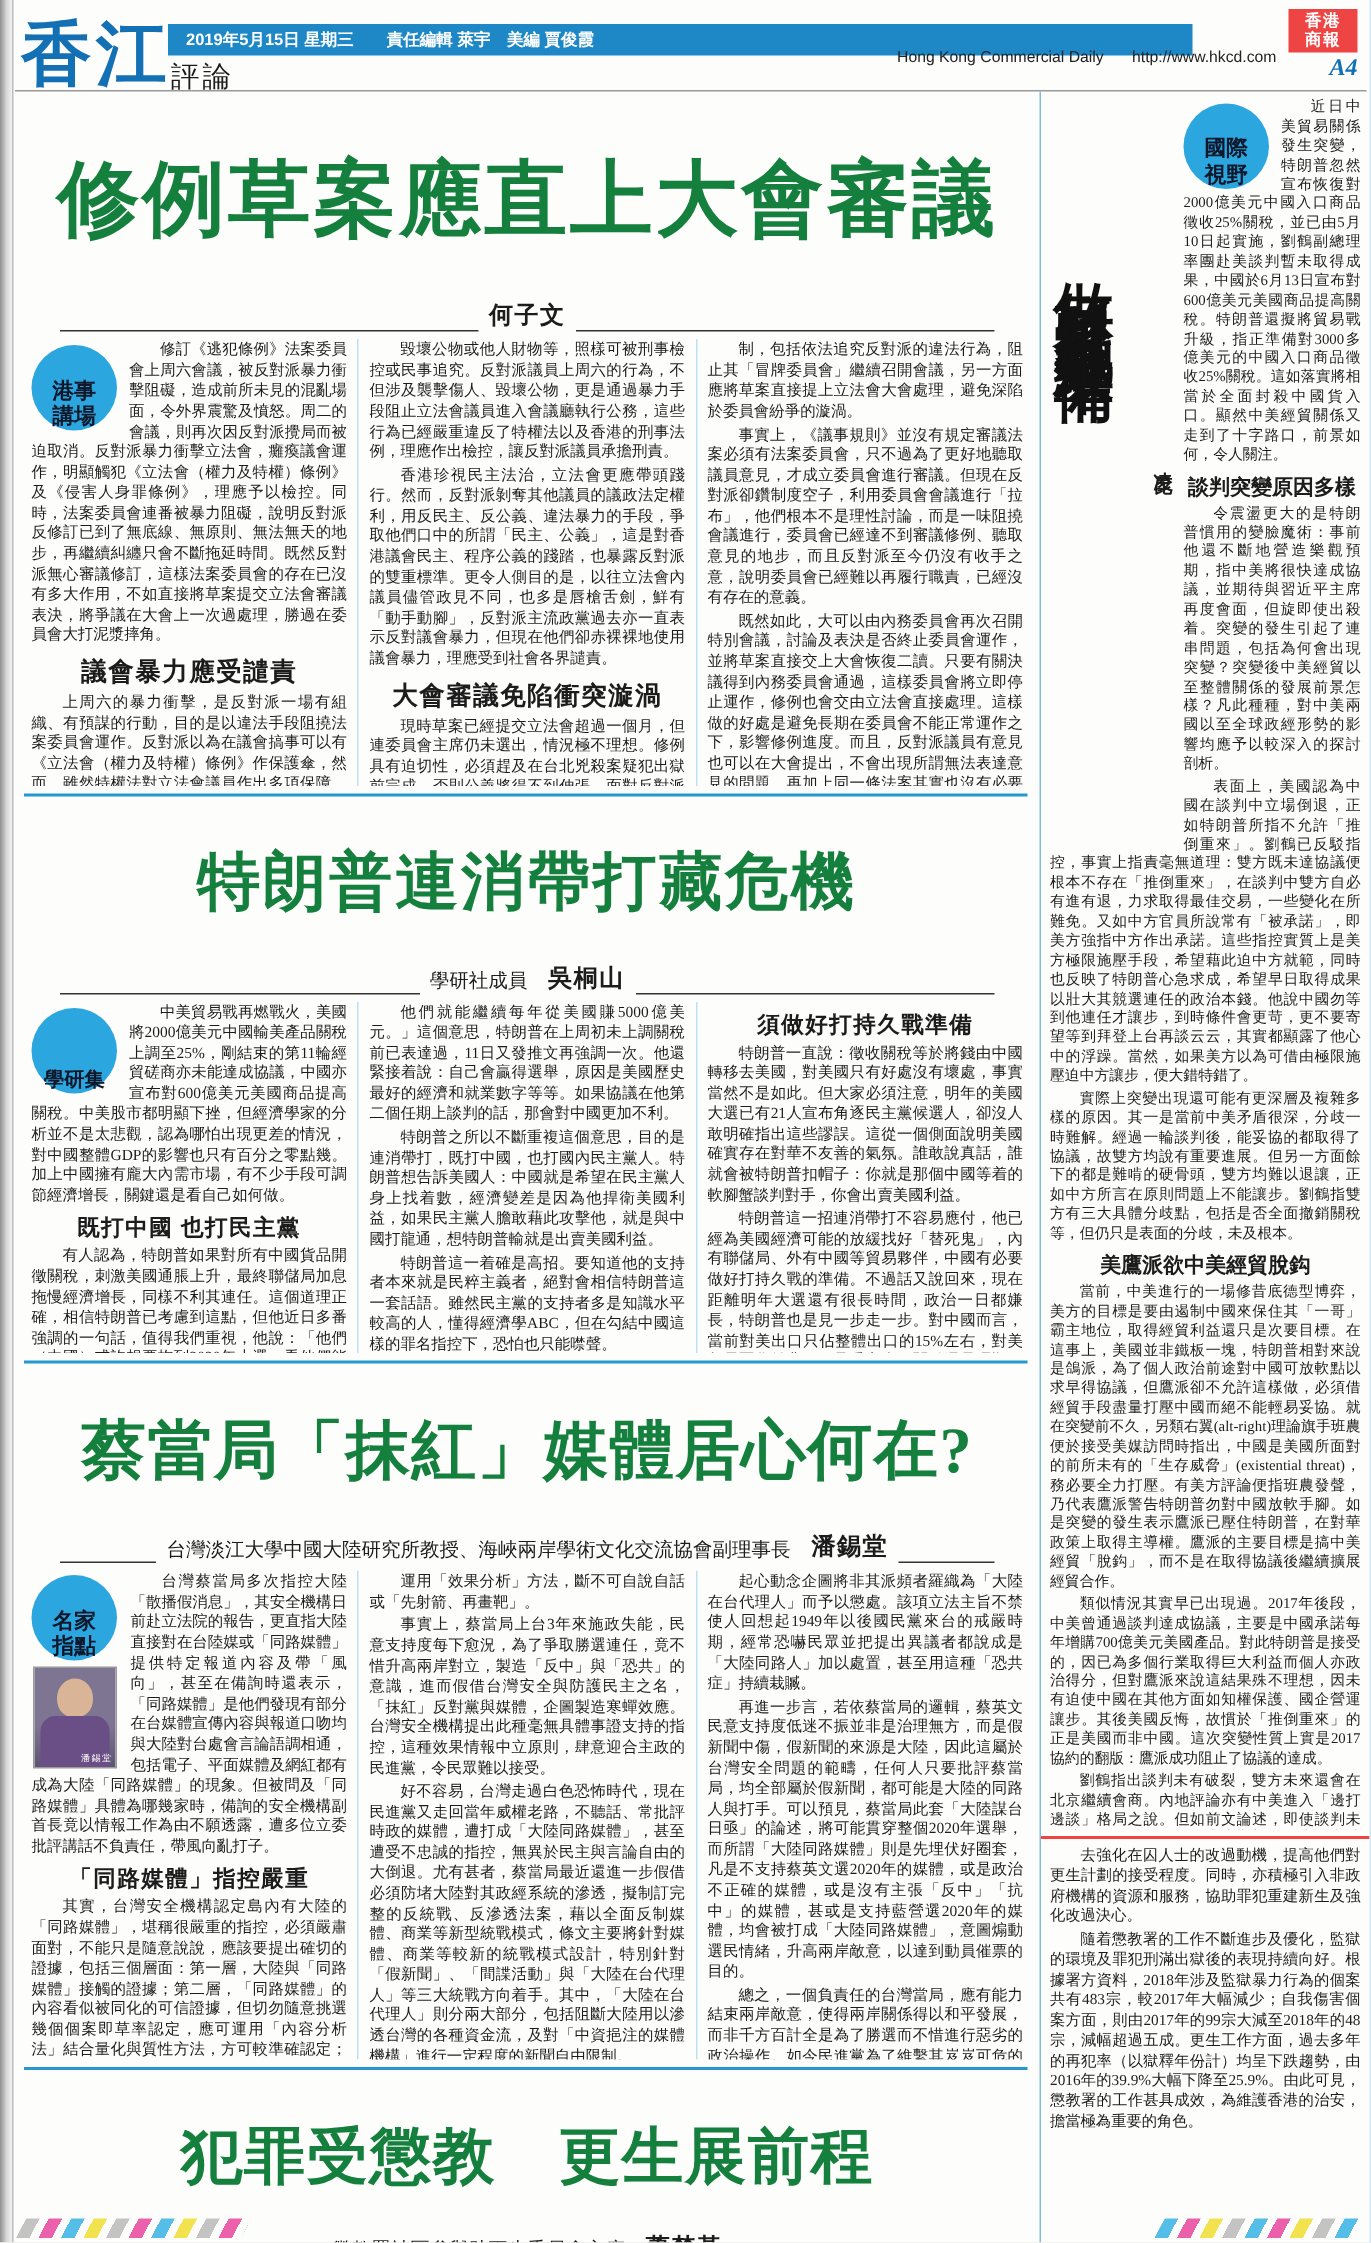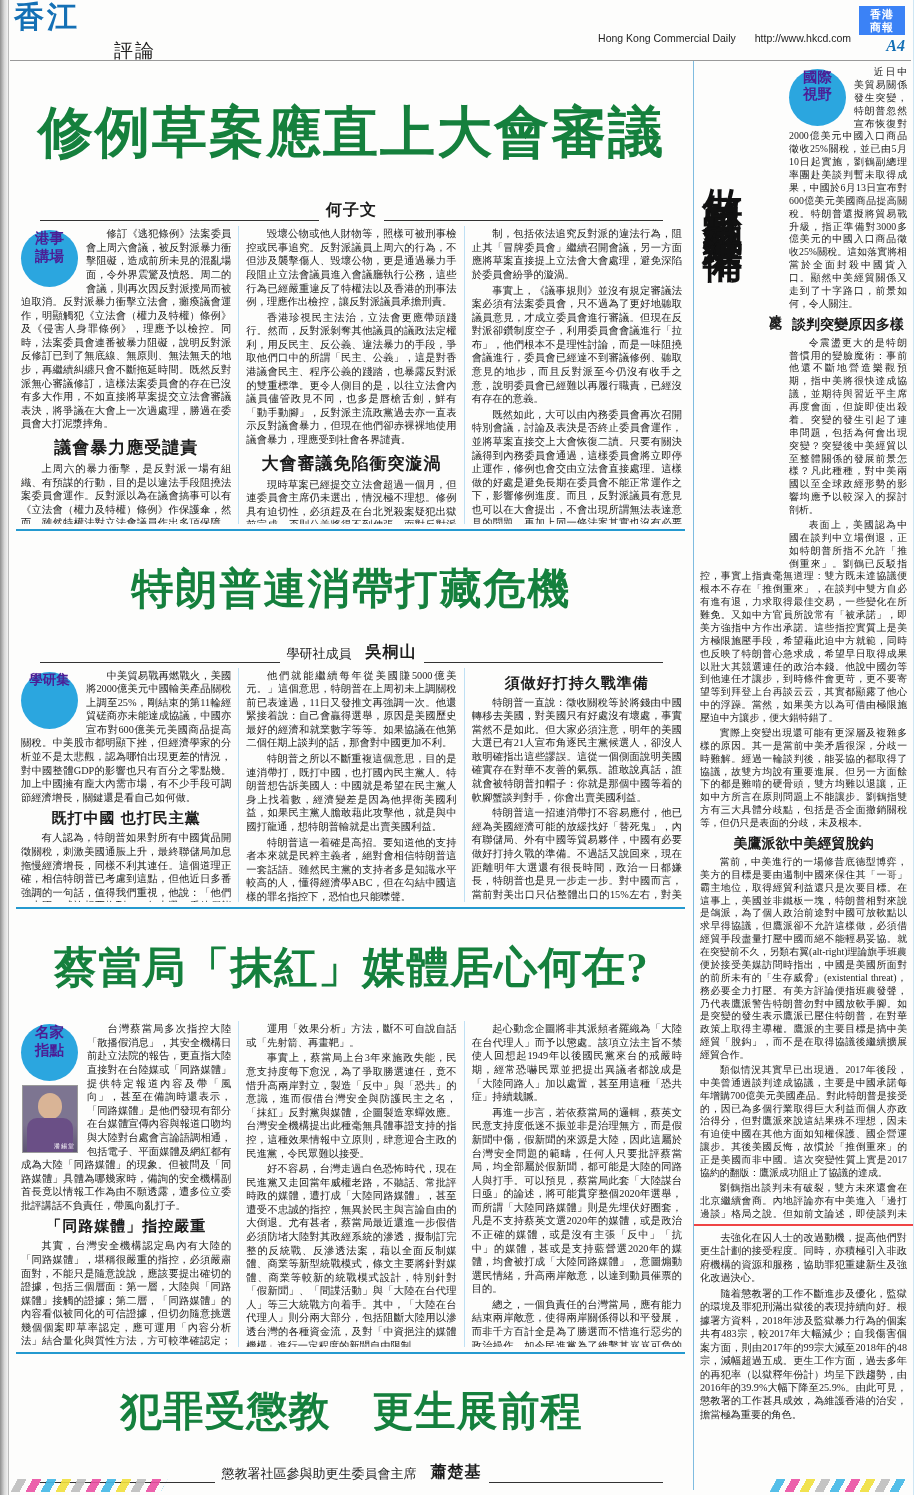--- a/index.html
+++ b/index.html
@@ -5,26 +5,26 @@
   html,body{margin:0;padding:0;background:#e8e8e8;}
   .page{position:relative;width:914px;height:1495px;background:#fdfdfc;margin:0 auto;overflow:hidden;
         font-family:"Liberation Serif","DejaVu Serif",serif;color:#1c1c1c;
         border-right:1px solid #cfe6f4;box-sizing:border-box;}
   .scan-edge{position:absolute;left:0;top:0;bottom:0;width:8px;
         background:linear-gradient(to right,#8f8f8f,#d8d8d8 55%,#f2f2f2);border-right:1px solid #bbb;}
   .sans{font-family:"Liberation Sans","DejaVu Sans",sans-serif;}
 
   
   .masthead{position:relative;height:60px;margin-left:10px;}
-  .mh-section{position:absolute;left:4px;top:2px;font-size:30px;font-weight:bold;color:#1470b5;letter-spacing:3px;line-height:1;}
+  .mh-section{position:absolute;left:4px;top:14px;font-size:47px;font-weight:bold;color:#1470b5;letter-spacing:3px;line-height:1;}
   .mh-bar{position:absolute;left:102px;top:16px;right:118px;height:21px;background:#1e88c7;color:#fff;
         display:flex;align-items:center;gap:22px;padding:0 12px;font-size:11px;font-weight:bold;
         font-family:"Liberation Sans","DejaVu Sans",sans-serif;}
   .mh-sub{position:absolute;left:104px;top:38px;font-size:19px;letter-spacing:2px;}
-  .mh-logo{position:absolute;right:8px;top:6px;width:46px;height:29px;background:#3b82f6;color:#fff;
+  .mh-logo{position:absolute;right:8px;top:6px;width:46px;height:29px;background:#ef4444;color:#fff;
         display:flex;align-items:center;justify-content:center;}
   .mh-logo span{display:block;width:26px;font-size:11px;font-weight:bold;line-height:1.15;text-align:center;letter-spacing:1px;}
   .mh-en{position:absolute;right:62px;top:32px;font-size:10.5px;color:#222;white-space:nowrap;
         font-family:"Liberation Sans","DejaVu Sans",sans-serif;}
   .mh-en .url{margin-left:16px;}
   .mh-page{position:absolute;right:8px;top:37px;font-size:16px;font-weight:bold;font-style:italic;color:#1470b5;}
   .mh-rule{border-bottom:1px solid #999;margin:0 2px 0 10px;}
 
   
   .content{display:flex;margin-left:10px;}
@@ -48,22 +48,22 @@
   .bp{margin:0 0 2px;text-indent:2em;text-align:justify;font-size:10.3px;line-height:1.32;}
   .ch{margin:5px 0 3px;text-align:center;font-weight:bold;font-size:15px;letter-spacing:1px;
       font-family:"Liberation Sans","DejaVu Sans",sans-serif;}
   .art1 .ch{font-size:17px;}
   .h1cols{height:298px;}
   .h2cols{height:234px;}
   .h3cols{height:326px;}
 
   .hdiv{border-top:2px solid #2499cf;margin:3px 6px;}
 
-  .cbadge{float:left;width:57px;height:57px;border-radius:50%;background:#2ba6df;color:#4c1d95;
-      display:flex;align-items:flex-start;justify-content:center;margin:3px 8px 2px 0;
+  .cbadge{float:left;width:57px;height:57px;border-radius:50%;background:#2ba6df;color:#0f172a;
+      display:flex;align-items:flex-end;justify-content:center;margin:3px 8px 2px 0;
       font-family:"Liberation Sans","DejaVu Sans",sans-serif;font-weight:bold;}
   .cbadge span{display:block;width:2.15em;font-size:14.5px;line-height:1.2;text-align:center;}
   .cbadge.one span{width:auto;font-size:13.5px;}
 
   .author-box{float:left;width:58px;margin:2px 8px 2px 0;}
   .author-box .cbadge{float:none;margin:0 0 4px 0;}
   .photo{position:relative;width:54px;height:66px;margin-left:1px;border:1px solid #9a9a9a;
       background:linear-gradient(#7d7591 58%,#5e5574);overflow:hidden;}
   .photo::before{content:"";position:absolute;left:15px;top:7px;width:24px;height:26px;border-radius:50% 50% 46% 46%;
       background:#d9b496;}
@@ -90,20 +90,24 @@
       background:repeating-linear-gradient(90deg,#41b7e6 0 9px,transparent 9px 15px,#ea4fa2 15px 24px,transparent 24px 30px,#f0df3b 30px 39px,transparent 39px 45px,#bdbdbd 45px 54px,transparent 54px 60px);}
 </style>
 </head>
 <body>
 
 <div class="page">
   <div class="scan-edge"></div>
 
   <header class="masthead">
     <div class="mh-section">香江</div>
+    <div class="mh-bar sans">
+      <span>2019年5月15日 星期三</span>
+      <span>責任編輯 萊宇　美編 賈俊霞</span>
+    </div>
     <div class="mh-sub">評論</div>
     <div class="mh-logo">
       <span>香港商報</span>
     </div>
     <div class="mh-en">
       <span>Hong Kong Commercial Daily</span>
       <span class="url">http://www.hkcd.com</span>
     </div>
     <div class="mh-page">A4</div>
   </header>
@@ -180,20 +184,24 @@
                 <p class="bp">特朗普這一招連消帶打不容易應付，他已經為美國經濟可能的放緩找好「替死鬼」，內有聯儲局、外有中國等貿易夥伴，中國有必要做好打持久戰的準備。不過話又說回來，現在距離明年大選還有很長時間，政治一日都嫌長，特朗普也是見一步走一步。對中國而言，當前對美出口只佔整體出口的15%左右，對美貿易惡化並非不可承受之痛。關鍵還是理順國內政策，對美貿易惡化，確實令我們對內政策的犯錯空間變小了。</p>
               </div>
             </div>
         </div>
       </article>
 
       <div class="hdiv"></div>
 
       <article class="art art3">
         <h1 class="art-title t3">蔡當局「抹紅」媒體居心何在?</h1>
+        <div class="byline">
+          <span class="role">台灣淡江大學中國大陸研究所教授、海峽兩岸學術文化交流協會副理事長</span>
+          <span class="name">潘錫堂</span>
+        </div>
         <div class="cols h3cols">
           <div class="col">
             <div class="author-box">
               <div class="cbadge">
                   <span>名家指點</span>
                 </div>
               <div class="photo">
                 <span class="pcap">潘錫堂</span>
               </div>
             </div>

